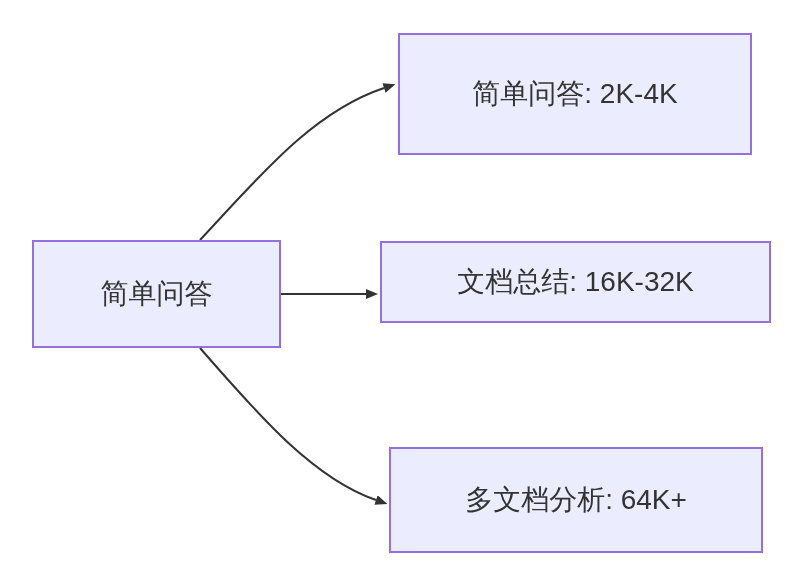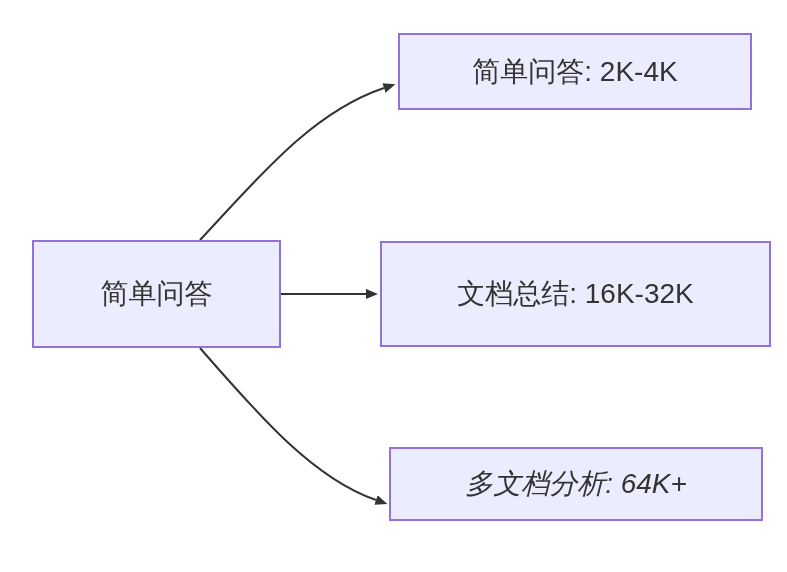--- a/index.html
+++ b/index.html
@@ -38,23 +38,23 @@
     border: 2px solid var(--node-border, #9370DB);
     color: var(--text, #333333);
     font-size: 28px;
     display: flex;
     align-items: center;
     justify-content: center;
     text-align: center;
     white-space: nowrap;
   }
   .node-root   { left: 32px;  top: 240px; width: 249px; height: 108px; }
-  .node-qa     { left: 398px; top: 33px;  width: 354px; height: 77px; }
-  .node-doc    { left: 380px; top: 241px; width: 391px; height: 106px; }
-  .node-multi  { left: 389px; top: 447px; width: 374px; height: 74px; font-style: italic; }
+  .node-qa     { left: 398px; top: 33px;  width: 354px; height: 122px; }
+  .node-doc    { left: 380px; top: 241px; width: 391px; height: 82px; }
+  .node-multi  { left: 389px; top: 447px; width: 374px; height: 106px; }
 </style>
 </head>
 <body>
 
 <div class="canvas">
 
   <svg class="edges-layer" width="787" height="572" viewBox="0 0 787 572" xmlns="http://www.w3.org/2000/svg">
     <defs>
       <marker id="arrow" markerUnits="userSpaceOnUse" markerWidth="14" markerHeight="12" refX="0" refY="5" orient="auto">
         <path class="arrowhead" d="M0,0 L12,5 L0,10 Z"></path>

